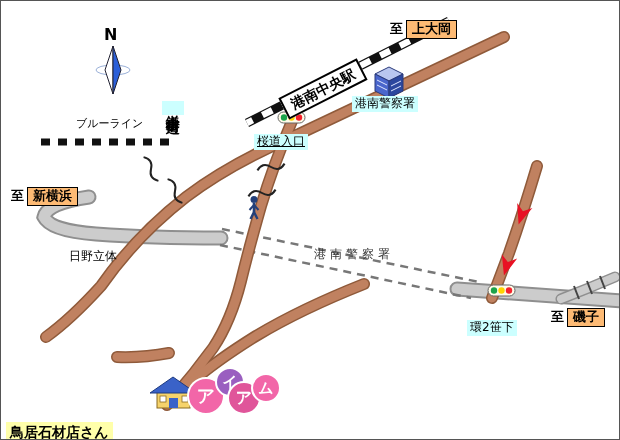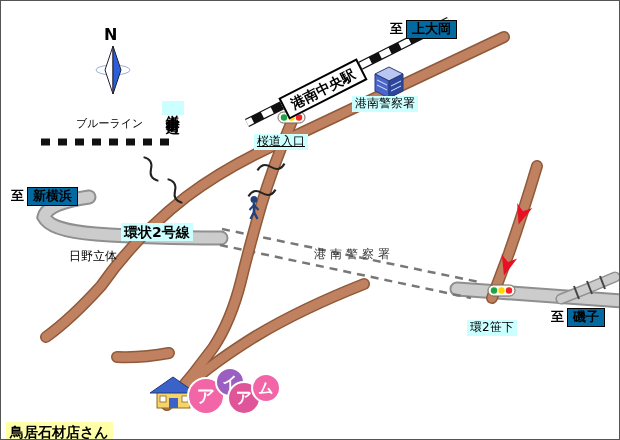--- a/index.html
+++ b/index.html
@@ -4,21 +4,21 @@
 <style>
   * { margin:0; padding:0; box-sizing:border-box; }
   html,body { background:#ffffff; }
   body { font-family:"DejaVu Sans","Liberation Sans",sans-serif; }
   #map { position:relative; width:620px; height:440px; background:#fff; border:1px solid #555; overflow:hidden; }
   #base { position:absolute; left:0; top:0; z-index:1; }
   .lbl { position:absolute; white-space:nowrap; color:#000; font-size:12px; line-height:1.3; z-index:2; }
   .hl { background:#CCFFFF; padding:0 3px; }
   .bold { font-weight:bold; }
   .dest { display:flex; align-items:center; gap:3px; font-size:13px; font-weight:bold; }
-  .dest .box { border:1.5px solid #000; background:#0369a1; padding:0 5px; }
+  .dest .box { border:1.5px solid #000; background:#fdba74; padding:0 5px; }
   .vert { writing-mode:vertical-rl; text-orientation:upright; letter-spacing:2px; padding:3px 2px; }
   .station { border:2px solid #000; background:#fff; padding:1px 7px; font-size:14px; font-weight:bold;
              transform:translate(-50%,-50%) rotate(-27deg); }
   .tunnel { letter-spacing:4px; color:#333; }
   .shoplbl { background:#FFFFAA; font-size:14px; font-weight:bold; padding:1px 4px;margin-top:28px; }
   #logo { position:absolute; left:186px; top:366px; width:98px; height:52px; z-index:3; }
   .lc { position:absolute; border-radius:50%; border:2px solid #fff; color:#fff; font-weight:bold;
         display:flex; align-items:center; justify-content:center; }
 </style>
 </head>
@@ -154,21 +154,20 @@
 
   <div class="lbl hl vert bold" style="left:161px;top:100px;font-size:14px;">鎌倉街道</div>
 
   <div class="lbl hl" style="left:253px;top:133px;text-decoration:underline;">桜道入口</div>
 
   <div class="lbl dest" style="left:10px;top:186px;">
     <span>至</span>
     <span class="box">新横浜</span>
   </div>
 
-  <div class="lbl hl bold" style="left:120px;top:222px;font-size:14px;">環状2号線</div>
 
   <div class="lbl" style="left:68px;top:248px;">日野立体</div>
 
 
   <div class="lbl tunnel" style="left:313px;top:246px;">港南警察署</div>
 
   <div class="lbl hl" style="left:466px;top:319px;">環2笹下</div>
 
   <div class="lbl dest" style="left:550px;top:307px;">
     <span>至</span>

